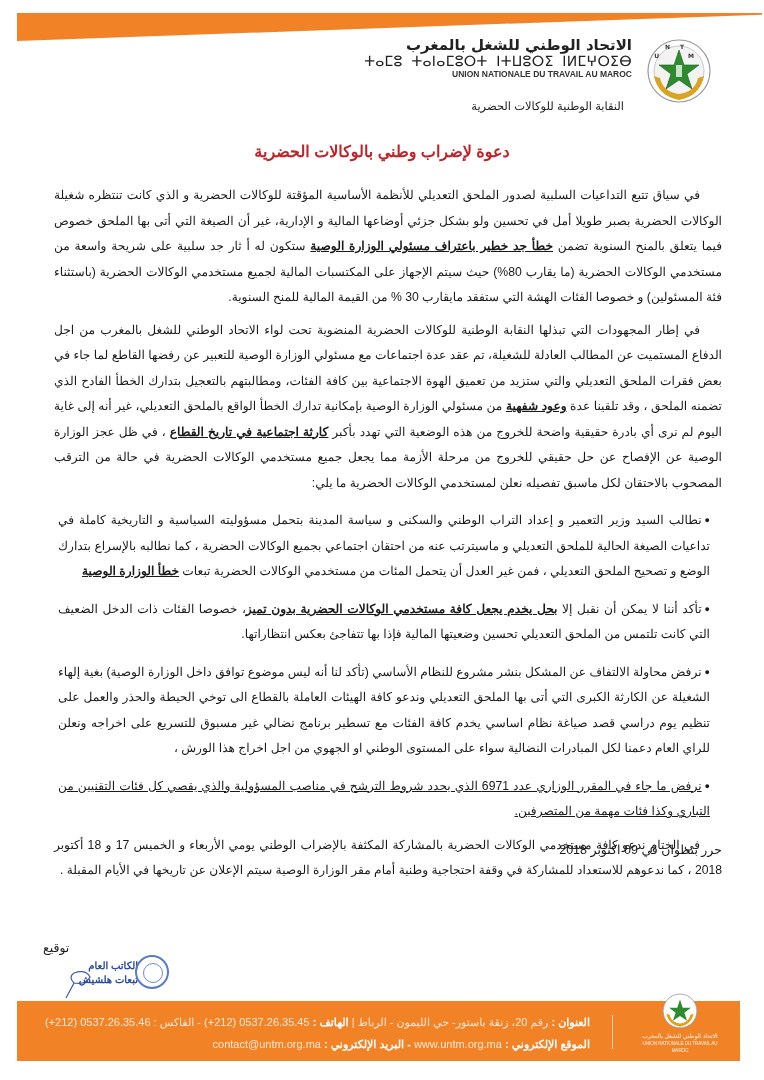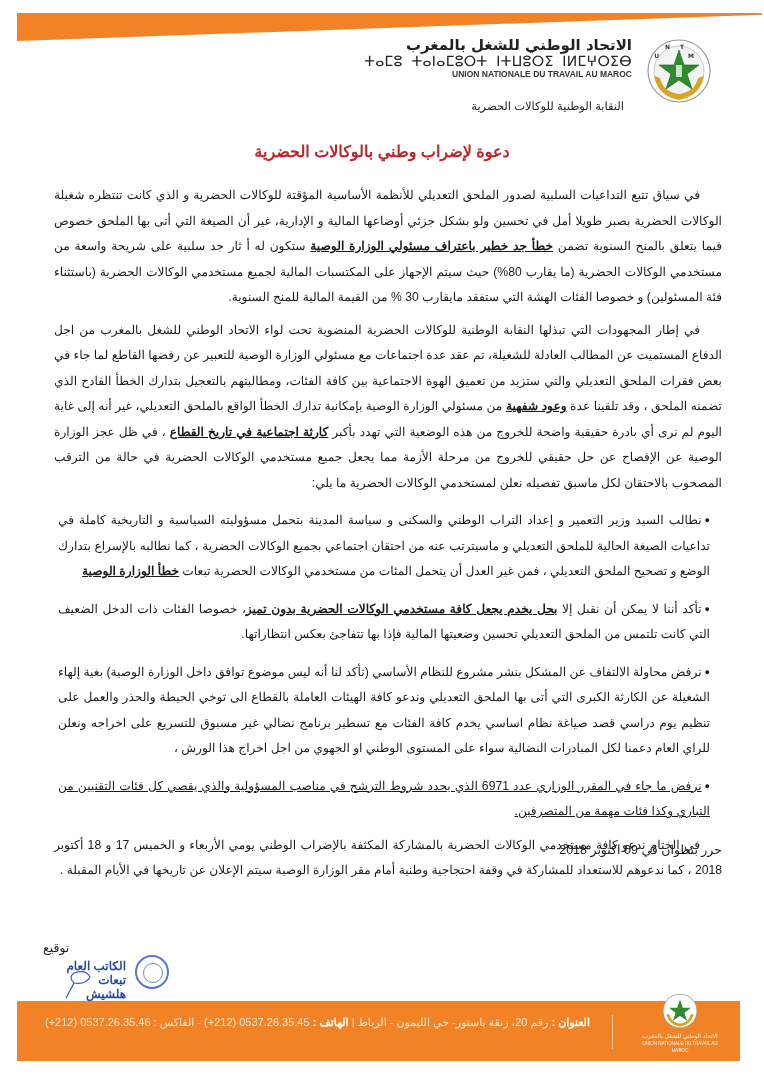--- a/index.html
+++ b/index.html
@@ -146,24 +146,24 @@
   }
   .signature {
     position: absolute;
     left: 60px;
     top: 955px;
     width: 120px;
     height: 45px;
   }
   .sig-text {
     position: absolute;
-    left: 0;
+    left: 12px;
     top: 4px;
     width: 66px;
-    font-size: 12px;
+    font-size: 10px;
     font-weight: bold;
     color: #2a4aa0;
     text-align: right;
     line-height: 14px;
     font-family: "Liberation Sans", sans-serif;
   }
   .sig-stamp {
     position: absolute;
     left: 75px;
     top: 0;
@@ -299,20 +299,21 @@
   <div class="sig-text">
     <div>الكاتب العام</div>
     <div>تبعات هلشيش</div>
   </div>
   <div class="sig-stamp"></div>
 </div>
 
 <div class="footer">
   <div class="footer-text">
     <div><b>العنوان :</b> <span>رقم 20، زنقة باستور- حي الليمون - الرباط |</span> <b>الهاتف :</b> <span dir="ltr">(+212) 0537.26.35.45</span> <span>- الفاكس :</span> <span dir="ltr">(+212) 0537.26.35.46</span></div>
+    <div><b>الموقع الإلكتروني :</b> <span>www.untm.org.ma</span> <b>- البريد الإلكتروني :</b> <span>contact@untm.org.ma</span></div>
   </div>
   <div class="footer-divider"></div>
   <div class="footer-logo">
     <svg class="mini" viewBox="0 0 66 66">
       <circle cx="33" cy="33" r="31" fill="#ffffff" stroke="#999" stroke-width="1.5"></circle>
       <path d="M8 38 Q12 58 33 62 Q54 58 58 38 L52 40 Q49 54 33 56 Q17 54 14 40 Z" fill="#d9a520"></path>
       <polygon points="33,12 38,27 53,27 41,36 46,51 33,42 20,51 25,36 13,27 28,27" fill="#2d8a2d"></polygon>
     </svg>
     <div class="mini-text">
       <div>الاتحاد الوطني للشغل بالمغرب</div>

